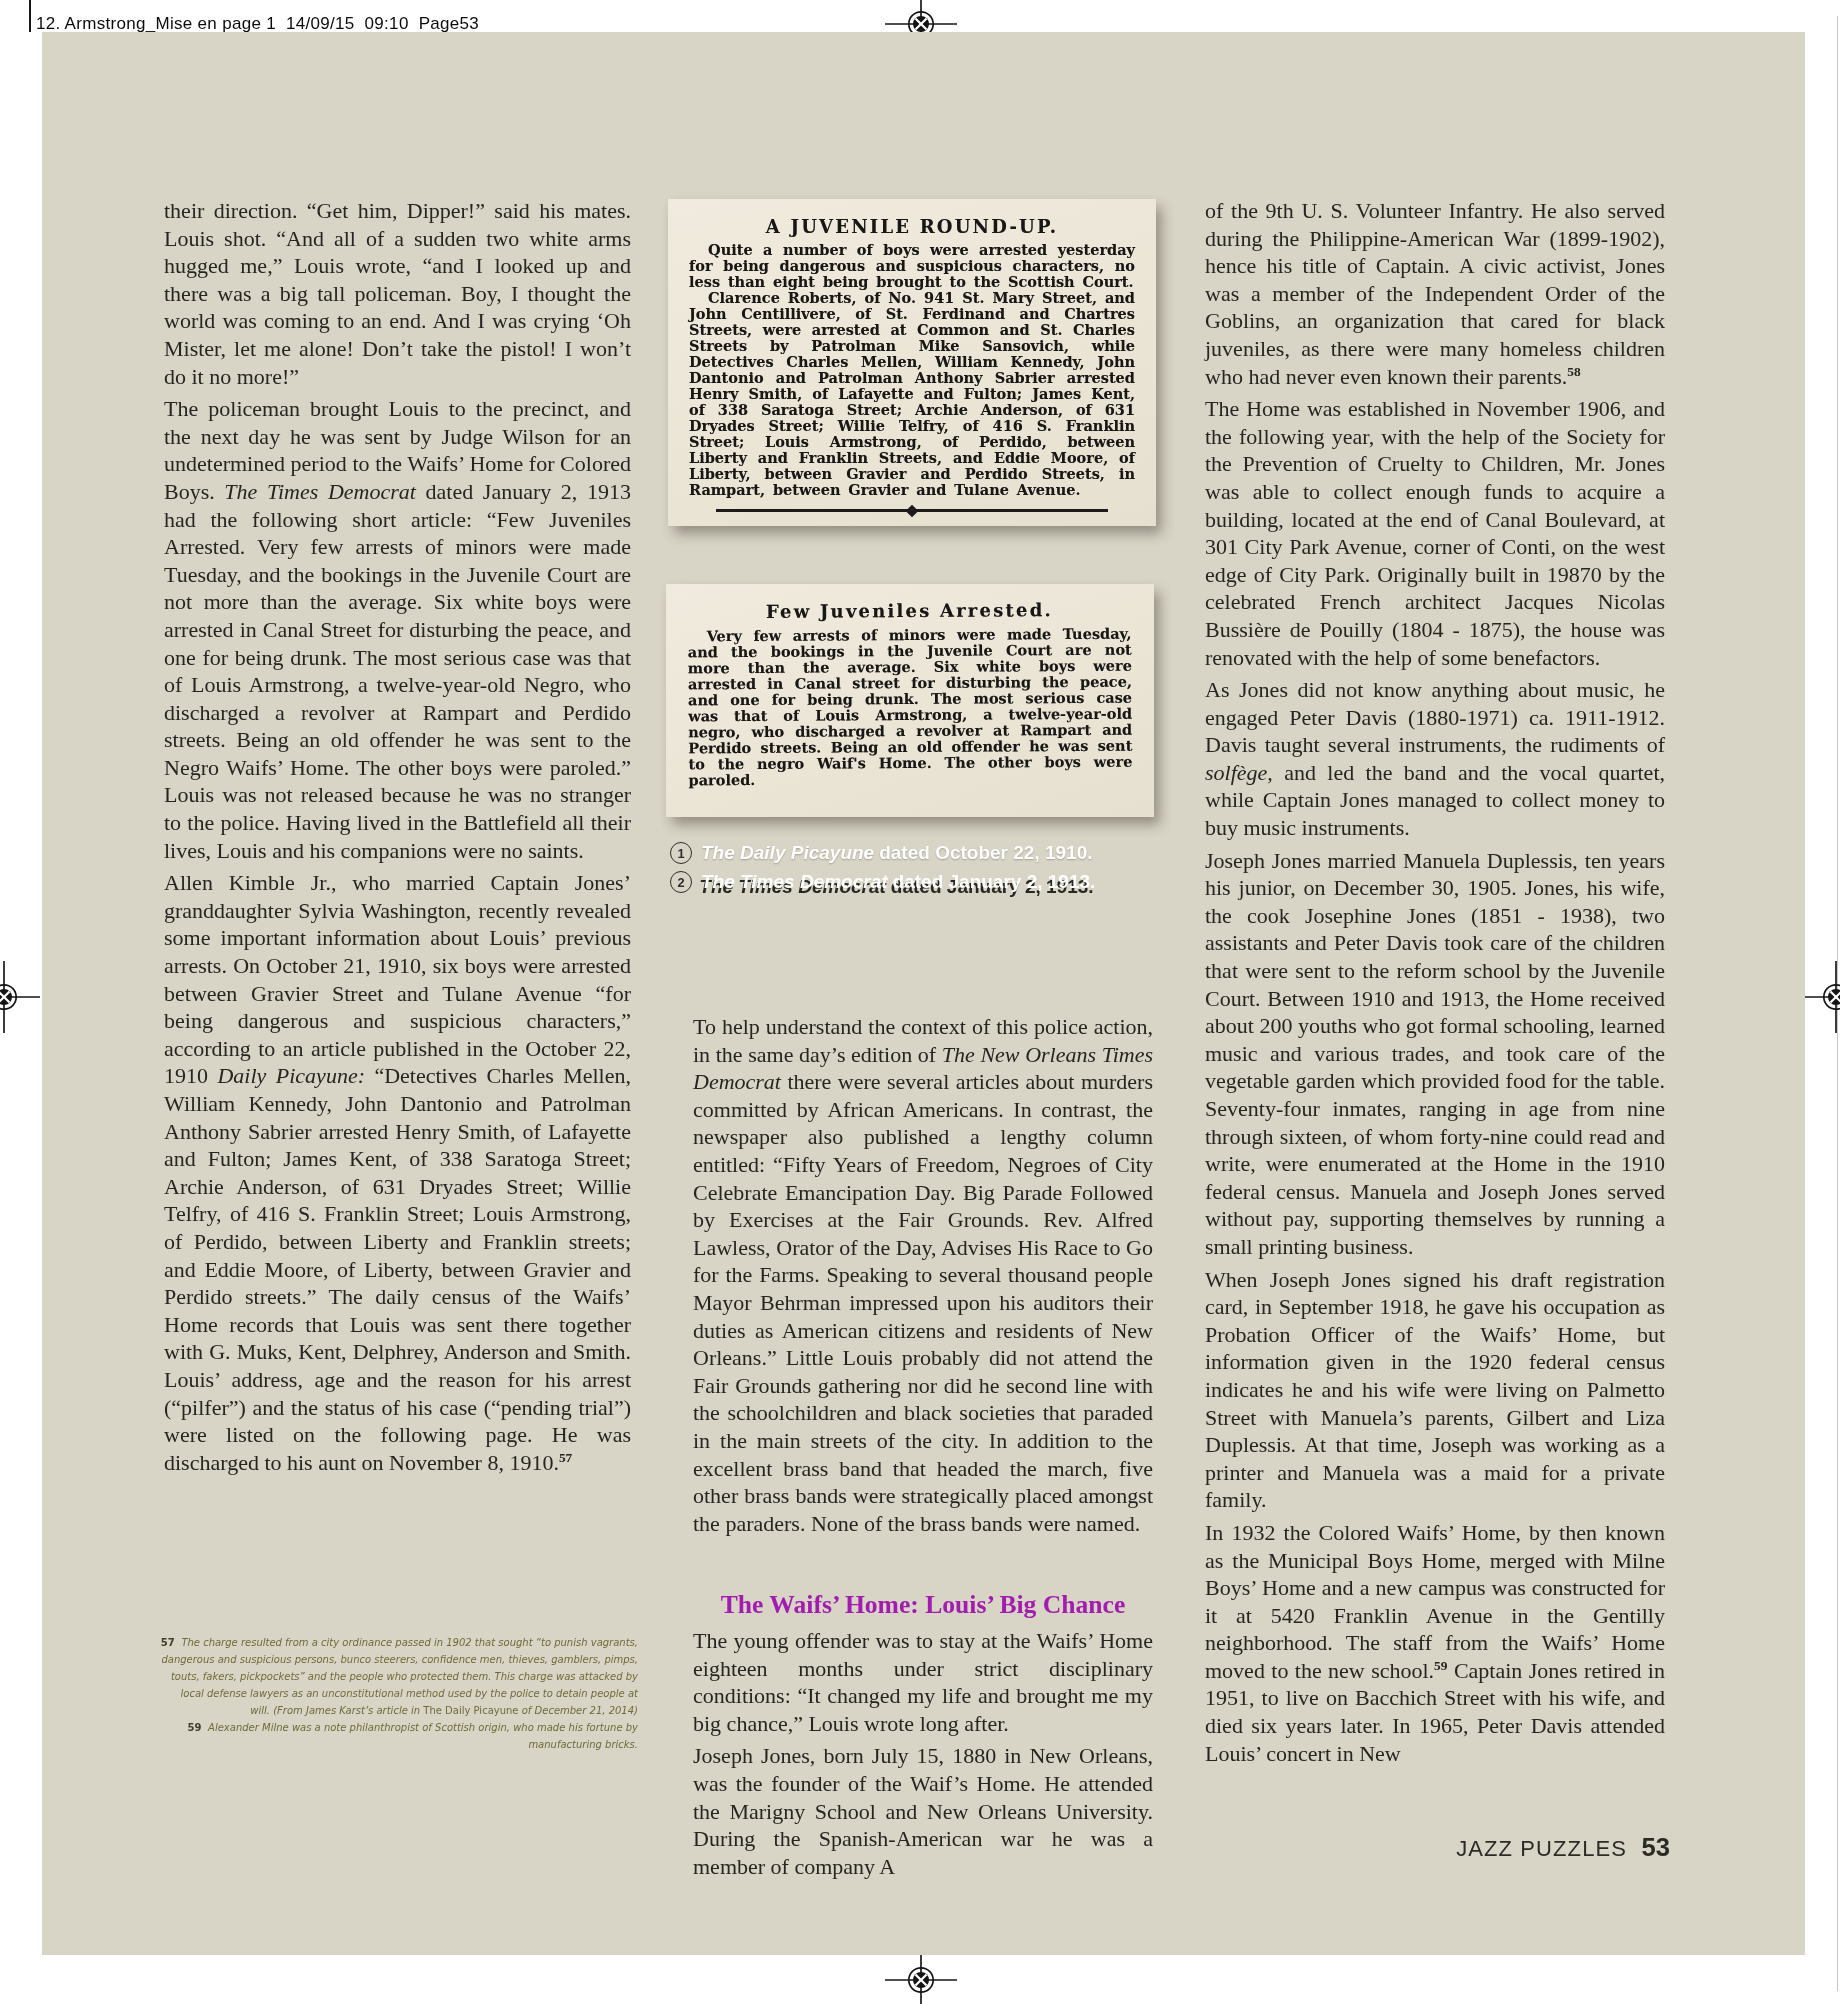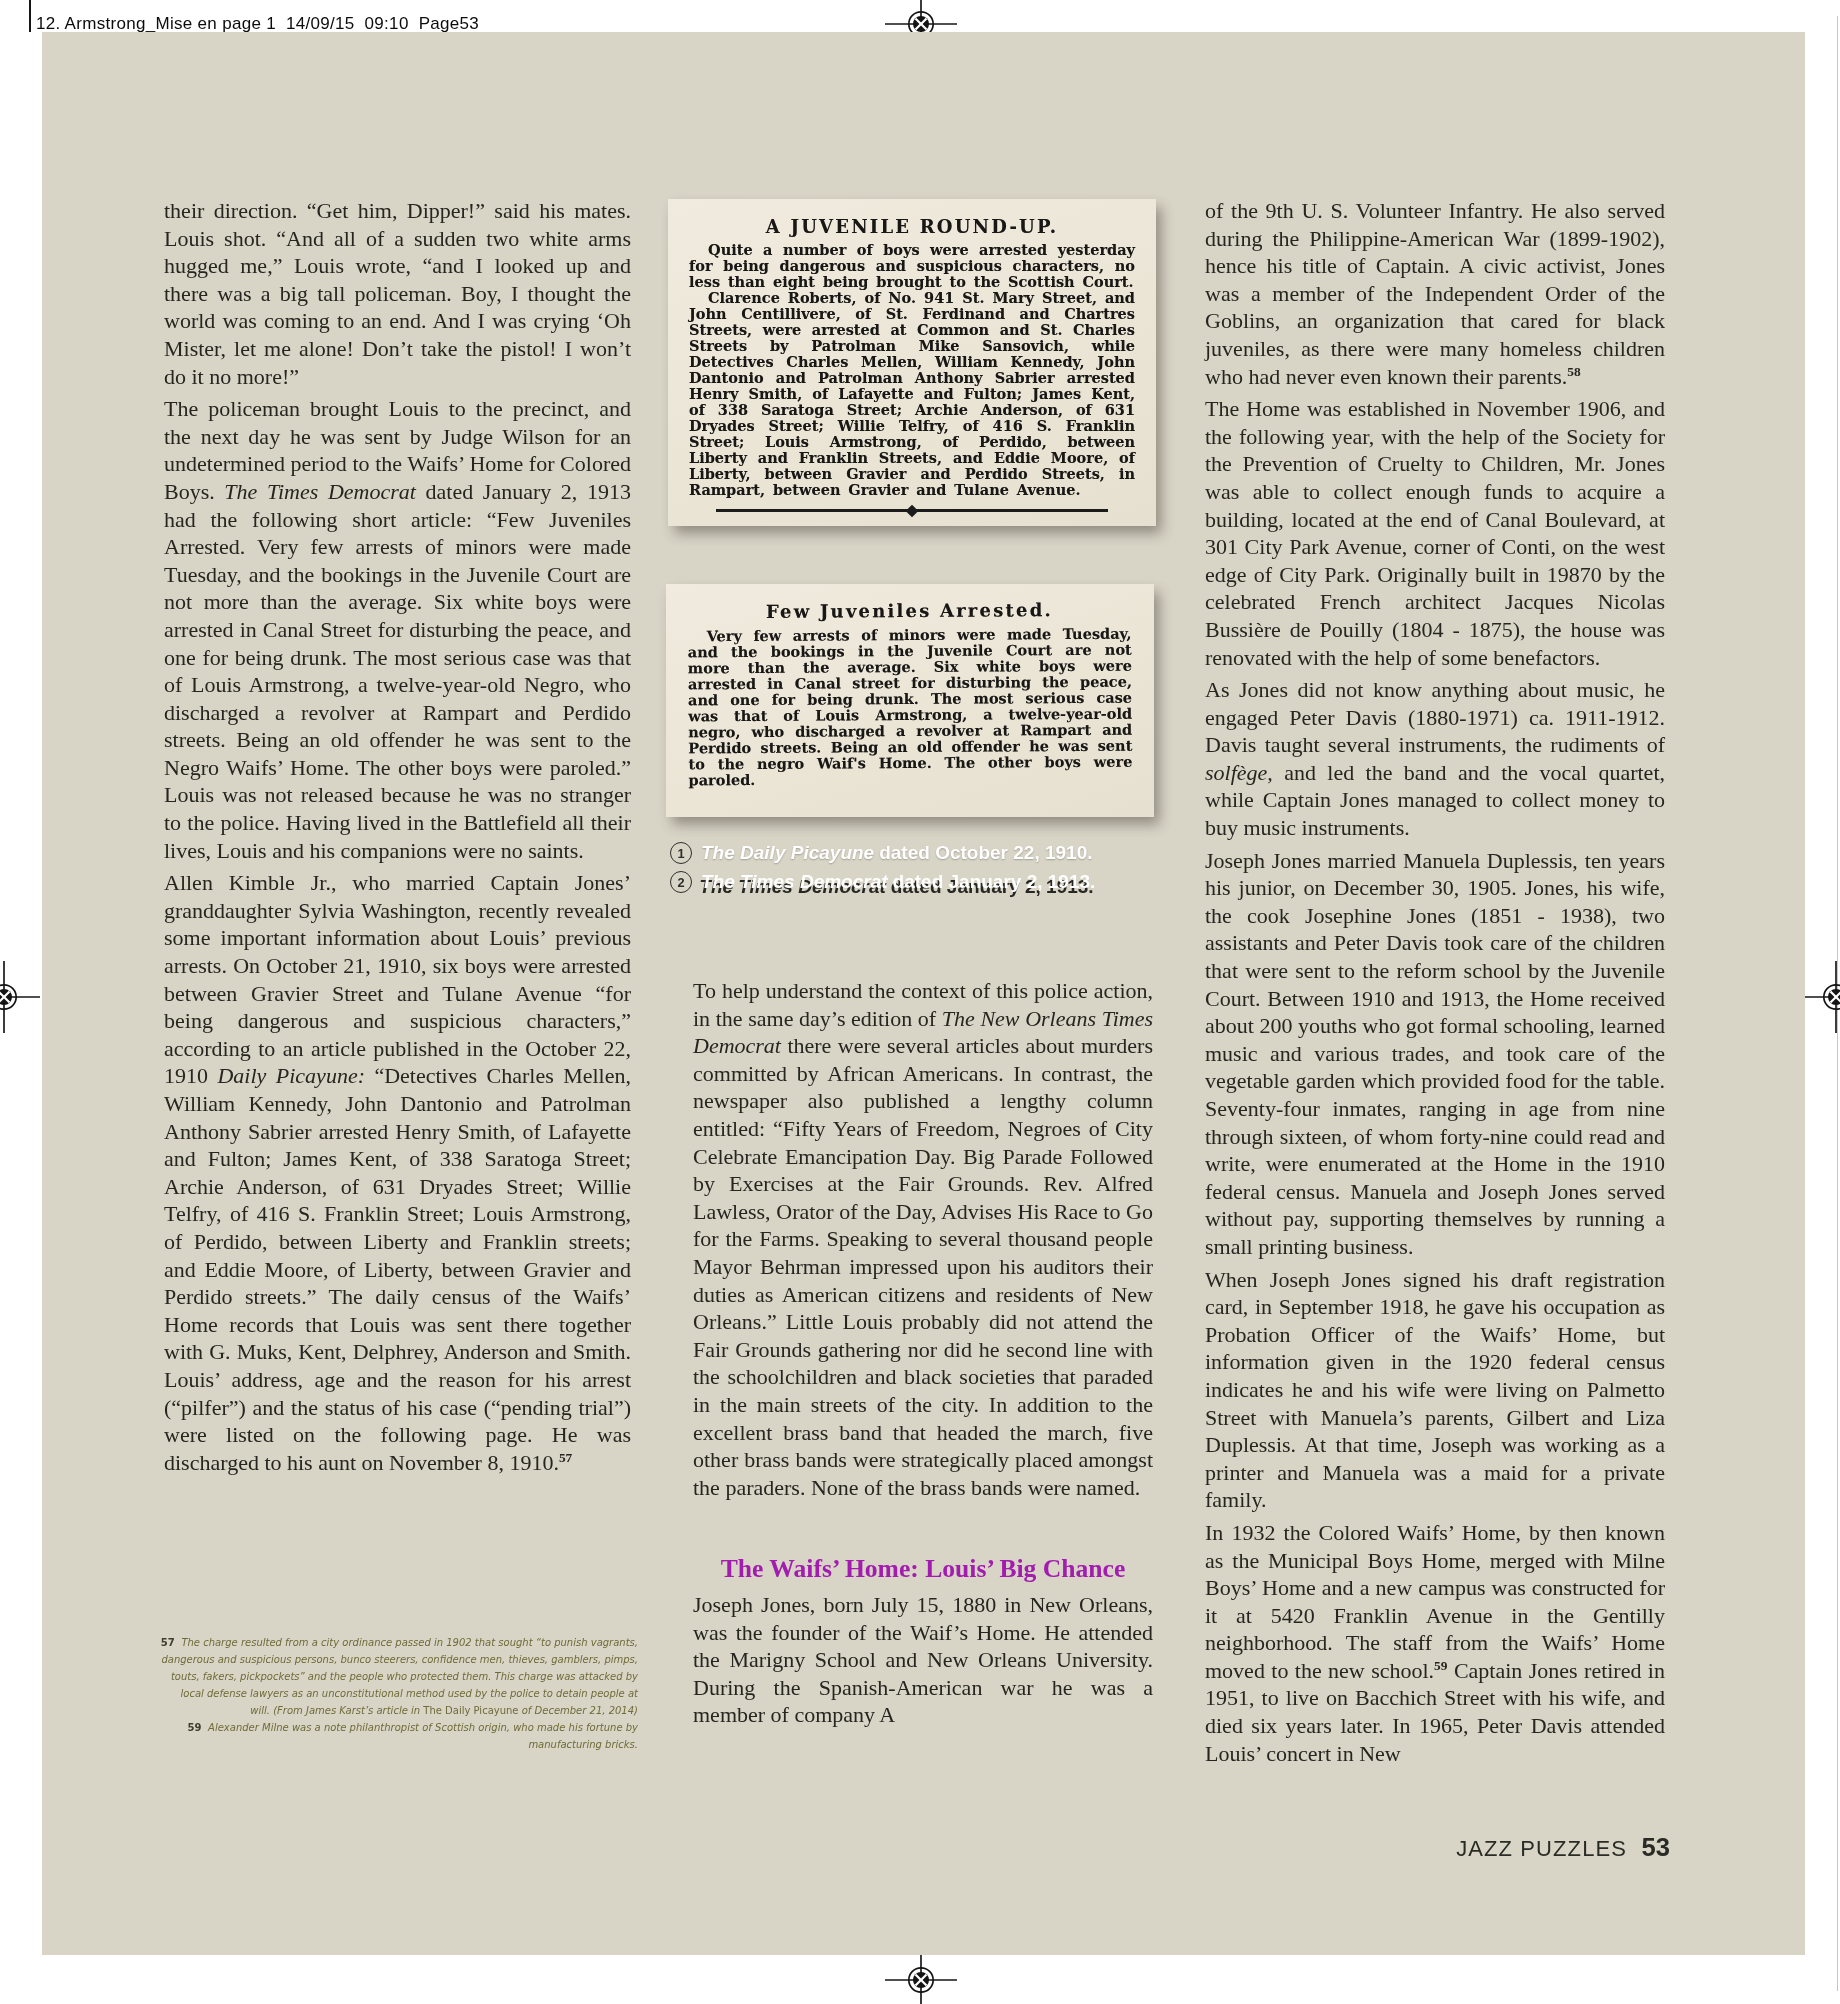--- a/index.html
+++ b/index.html
@@ -22,21 +22,21 @@
   .regmark{position:absolute;}
   .page{
     position:absolute; left:42px; top:32px;
     width:1763px; height:1923px;
     background:#d8d4c6;
   }
   
   .col{position:absolute; color:#262520;}
   .col p{margin:5px; font-size:22px; line-height:27.6px; text-align:justify;}
   .col-left{left:117px; top:160px; width:477px;}
-  .col-middle{left:646px; top:940px; width:470px;}
+  .col-middle{left:646px; top:976px; width:470px;}
   .col-right{left:1158px; top:160px; width:470px;}
   .seg-i{font-style:italic;}
   .seg-r{font-style:normal;}
   sup{font-size:13.4px; font-weight:700; line-height:0; vertical-align:super;}
   .red-heading{
     margin:53px 0 7.8px 0; font-size:25.6px; line-height:29px;
     font-weight:700; color:#a21caf; text-align:center;
     font-family:"Liberation Serif", serif;
   }
   
@@ -165,20 +165,21 @@
       <span class="cap-text"><span class="cap-src">The Daily Picayune</span><span>dated October 22, 1910.</span></span>
     </div>
     <div class="caption caption-2">
       <span class="cap-num">2</span>
       <span class="cap-text"><span class="cap-src">The Times Democrat</span><span>dated January 2, 1913.</span></span>
     </div>
 
     <div class="col col-middle">
       <p><span>To help understand the context of this police action, in the same day’s edition of </span><span class="seg-i">The New Orleans Times Democrat</span><span> there were several articles about murders committed by African Americans. In contrast, the newspaper also published a lengthy column entitled: “Fifty Years of Freedom, Negroes of City Celebrate Emancipation Day. Big Parade Followed by Exercises at the Fair Grounds. Rev. Alfred Lawless, Orator of the Day, Advises His Race to Go for the Farms. Speaking to several thousand people Mayor Behrman impressed upon his auditors their duties as American citizens and residents of New Orleans.” Little Louis probably did not attend the Fair Grounds gathering nor did he second line with the schoolchildren and black societies that paraded in the main streets of the city. In addition to the excellent brass band that headed the march, five other brass bands were strategically placed amongst the paraders. None of the brass bands were named.</span></p>
       <h2 class="red-heading">The Waifs’ Home: Louis’ Big Chance</h2>
+      <p><span>The young offender was to stay at the Waifs’ Home eighteen months under strict disciplinary conditions: “It changed my life and brought me my big chance,” Louis wrote long after.</span></p>
       <p><span>Joseph Jones, born July 15, 1880 in New Orleans, was the founder of the Waif’s Home. He attended the Marigny School and New Orleans University. During the Spanish-American war he was a member of company A</span></p>
     </div>
 
     <div class="col col-right">
       <p><span>of the 9th U. S. Volunteer Infantry. He also served during the Philippine-American War (1899-1902), hence his title of Captain. A civic activist, Jones was a member of the Independent Order of the Goblins, an organization that cared for black juveniles, as there were many homeless children who had never even known their parents.</span><sup>58</sup></p>
       <p><span>The Home was established in November 1906, and the following year, with the help of the Society for the Prevention of Cruelty to Children, Mr. Jones was able to collect enough funds to acquire a building, located at the end of Canal Boulevard, at 301 City Park Avenue, corner of Conti, on the west edge of City Park. Originally built in 19870 by the celebrated French architect Jacques Nicolas Bussière de Pouilly (1804 - 1875), the house was renovated with the help of some benefactors.</span></p>
       <p><span>As Jones did not know anything about music, he engaged Peter Davis (1880-1971) ca. 1911-1912. Davis taught several instruments, the rudiments of </span><span class="seg-i">solfège,</span><span> and led the band and the vocal quartet, while Captain Jones managed to collect money to buy music instruments.</span></p>
       <p><span>Joseph Jones married Manuela Duplessis, ten years his junior, on December 30, 1905. Jones, his wife, the cook Josephine Jones (1851 - 1938), two assistants and Peter Davis took care of the children that were sent to the reform school by the Juvenile Court. Between 1910 and 1913, the Home received about 200 youths who got formal schooling, learned music and various trades, and took care of the vegetable garden which provided food for the table. Seventy-four inmates, ranging in age from nine through sixteen, of whom forty-nine could read and write, were enumerated at the Home in the 1910 federal census. Manuela and Joseph Jones served without pay, supporting themselves by running a small printing business.</span></p>
       <p><span>When Joseph Jones signed his draft registration card, in September 1918, he gave his occupation as Probation Officer of the Waifs’ Home, but information given in the 1920 federal census indicates he and his wife were living on Palmetto Street with Manuela’s parents, Gilbert and Liza Duplessis. At that time, Joseph was working as a printer and Manuela was a maid for a private family.</span></p>
       <p><span>In 1932 the Colored Waifs’ Home, by then known as the Municipal Boys Home, merged with Milne Boys’ Home and a new campus was constructed for it at 5420 Franklin Avenue in the Gentilly neighborhood. The staff from the Waifs’ Home moved to the new school.</span><sup>59</sup><span> Captain Jones retired in 1951, to live on Bacchich Street with his wife, and died six years later. In 1965, Peter Davis attended Louis’ concert in New</span></p>

